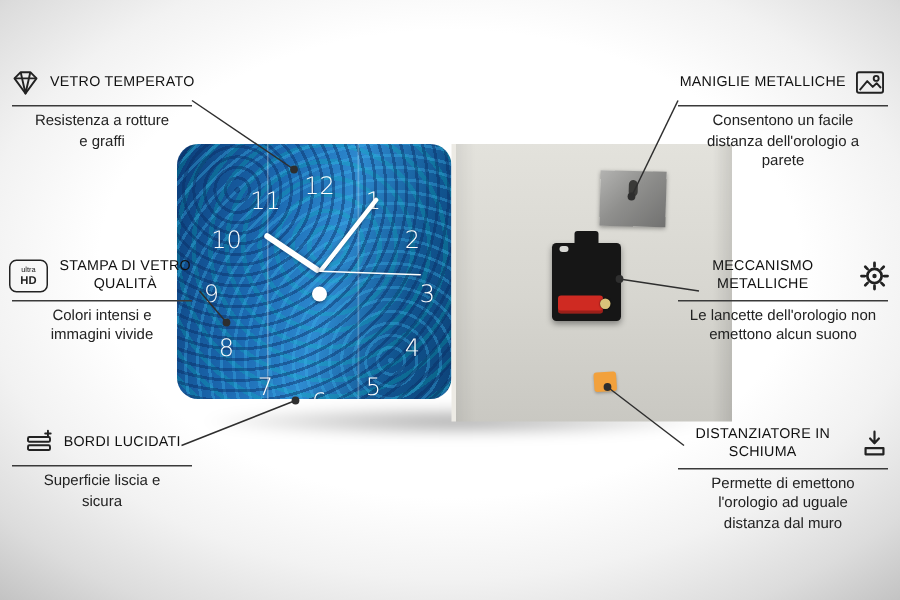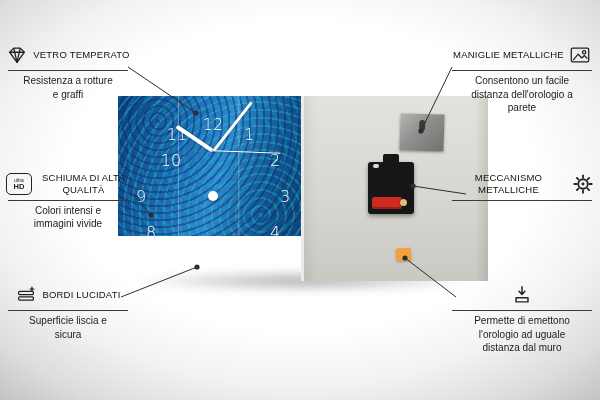--- a/index.html
+++ b/index.html
@@ -23,35 +23,36 @@
   .icon{display:inline-flex;align-items:center;justify-content:center;flex:0 0 auto;}
   .icon svg{display:block;}
   .hdbox{flex-direction:column;width:24px;height:20px;border:1.6px solid #222;border-radius:5px;line-height:1;}
   .hdbox .hd1{font-size:5px;color:#222;}
   .hdbox .hd2{font-size:7.5px;font-weight:bold;color:#222;}
   
   .floor-shadow{position:absolute;left:132px;top:270px;width:344px;height:22px;z-index:0;
     background:radial-gradient(ellipse at center, rgba(0,0,0,.32) 0%, rgba(0,0,0,0) 70%);filter:blur(4px);}
   .product{position:absolute;left:118px;top:96px;width:370px;height:185px;z-index:1;display:flex;}
   .clock-face{
-    position:relative;width:184px;height:140px;overflow:hidden;
+    position:relative;width:184px;height:170px;overflow:hidden;
     background-color:#1a6ab0;
     background-image:
       linear-gradient(90deg, rgba(255,255,255,0) 0 32.6%, rgba(255,255,255,.35) 33%, rgba(255,255,255,0) 33.6% 65.6%, rgba(255,255,255,.3) 66%, rgba(255,255,255,0) 66.6%),
       repeating-radial-gradient(circle at 22% 18%, rgba(10,45,100,.45) 0 2px, rgba(10,45,100,0) 2px 7px),
       repeating-radial-gradient(circle at 78% 85%, rgba(60,180,235,.35) 0 2px, rgba(60,180,235,0) 2px 8px),
       repeating-radial-gradient(circle at 55% 40%, rgba(0,200,185,.22) 0 3px, rgba(0,200,185,0) 3px 11px),
       linear-gradient(105deg,#0b3c77 0%,#1d6cb4 35%,#2e8ad0 55%,#11548f 80%,#0d4379 100%);
+    border-radius: 14px;
   }
   .num{position:absolute;transform:translate(-50%,-50%);color:#fff;font-size:16px;font-weight:300;
     font-family:"DejaVu Sans",sans-serif;text-shadow:0 0 3px rgba(0,0,0,.35);}
   .n12{left:95px;top:28px;} .n1{left:131px;top:38px;} .n2{left:157px;top:64px;}
   .n3{left:167px;top:100px;} .n4{left:157px;top:136px;} .n5{left:131px;top:162px;}
   .n6{left:95px;top:172px;} .n7{left:59px;top:162px;} .n8{left:33px;top:136px;}
-  .n9{left:23px;top:100px;} .n10{left:33px;top:64px;margin-left:20px;} .n11{left:59px;top:38px;}
+  .n9{left:23px;top:100px;} .n10{left:33px;top:64px;} .n11{left:59px;top:38px;}
   .hand{position:absolute;background:#fff;border-radius:3px;transform-origin:50% 100%;
     box-shadow:0 1px 3px rgba(0,0,0,.35);bottom:85px;}
   .hand.hour{left:93px;width:4px;height:44px;transform:rotate(-56deg);}
   .hand.minute{left:93.5px;width:3px;height:62px;transform:rotate(38deg);}
   .hand.second{left:94.4px;width:1.4px;height:68px;transform:rotate(92deg);}
   .cap{position:absolute;left:90px;top:95px;width:10px;height:10px;border-radius:50%;background:#fff;
     box-shadow:0 1px 2px rgba(0,0,0,.4);}
   .clock-back{
     position:relative;width:186px;height:185px;border-left:3px solid #edebe5;
     background:
@@ -150,21 +151,21 @@
     <div class="rule"></div>
     <div class="subtitle">Resistenza a rotture e graffi</div>
   </div>
 
   <div class="callout cl" id="cl2">
     <div class="head">
       <span class="icon hdbox">
         <span class="hd1">ultra</span>
         <span class="hd2">HD</span>
       </span>
-      <span class="title">SCHIUMA DI ALTA QUALITÀ</span>
+      <span class="title">STAMPA DI VETRO QUALITÀ</span>
     </div>
     <div class="rule"></div>
     <div class="subtitle">Colori intensi e immagini vivide</div>
   </div>
 
   <div class="callout cl" id="cl3">
     <div class="head">
       <span class="icon">
         <svg width="22" height="22" viewBox="0 0 24 24" fill="none" stroke="#222" stroke-width="1.4" stroke-linecap="round">
           <rect x="4" y="8" width="16" height="3.5" rx="1"></rect>
@@ -199,24 +200,26 @@
       <span class="icon">
         <svg width="22" height="22" viewBox="0 0 24 24" fill="none" stroke="#222" stroke-width="2" stroke-linecap="round">
           <circle cx="12" cy="12" r="5.2"></circle>
           <circle cx="12" cy="12" r="1.6" fill="#222" stroke="none"></circle>
           <path d="M12 2.5 V5 M12 19 V21.5 M2.5 12 H5 M19 12 H21.5
                    M5.3 5.3 L7 7 M17 17 L18.7 18.7 M18.7 5.3 L17 7 M7 17 L5.3 18.7"></path>
         </svg>
       </span>
     </div>
     <div class="rule"></div>
+    <div class="subtitle">Le lancette dell'orologio non emettono alcun suono</div>
   </div>
 
   <div class="callout cr" id="cr3">
     <div class="head">
+      <span class="title">DISTANZIATORE IN SCHIUMA</span>
       <span class="icon">
         <svg width="22" height="22" viewBox="0 0 24 24" fill="none" stroke="#222" stroke-width="1.6" stroke-linecap="round" stroke-linejoin="round">
           <path d="M12 3 V11 M8.8 8 L12 11.5 L15.2 8"></path>
           <path d="M5.5 15 H18.5 V19.5 H5.5 Z"></path>
         </svg>
       </span>
     </div>
     <div class="rule"></div>
     <div class="subtitle">Permette di emettono l'orologio ad uguale distanza dal muro</div>
   </div>

